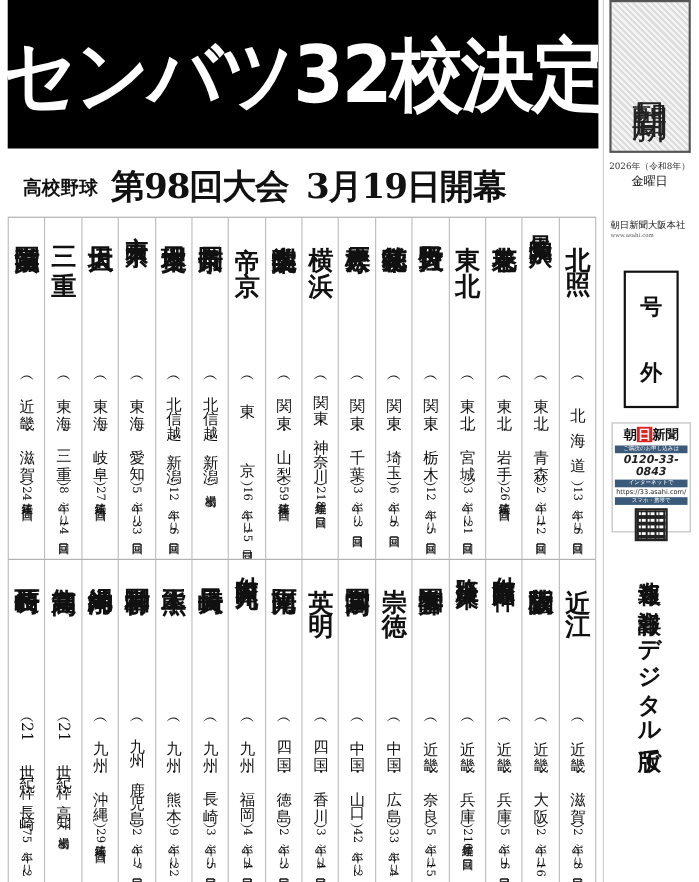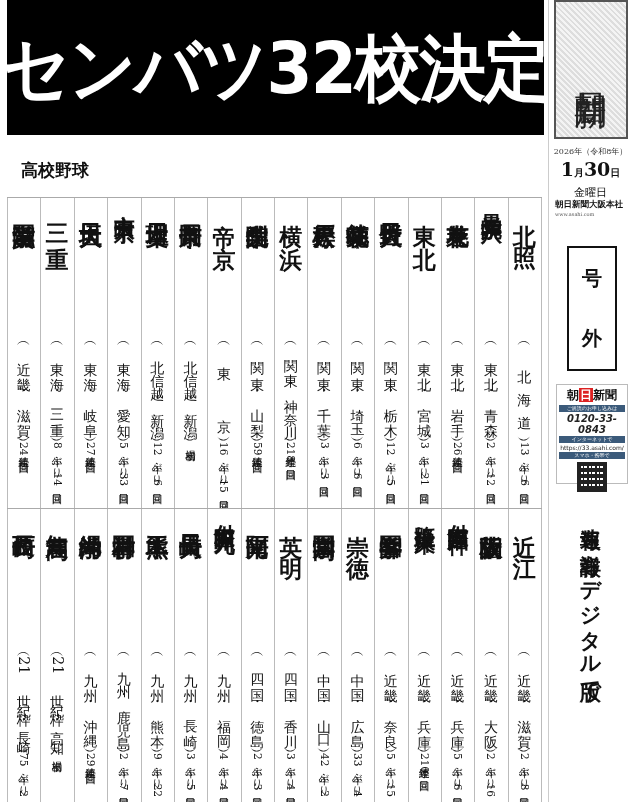--- a/index.html
+++ b/index.html
@@ -47,21 +47,21 @@
     background:repeating-linear-gradient(45deg,#ddd 0 2px,#f4f4f4 2px 4px);
     display:flex; justify-content:center; align-items:center;
   }
   .masthead span { writing-mode:vertical-rl; font-family:"DejaVu Serif", serif; font-size:32px; line-height:34px; color:#222; letter-spacing:2px; }
   .dateblock { position:absolute; left:0; top:146px; width:83px; text-align:center; font-family:"DejaVu Serif", serif; }
   .dateblock .year { font-size:8px; color:#333; }
   .dateblock .date { font-size:19px; font-weight:bold; line-height:24px; }
   .dateblock .date small { font-size:10px; }
   .dateblock .weekday { font-size:11px; }
   .publisher { position:absolute; left:6px; top:199px; width:72px; font-family:"DejaVu Serif", serif; }
-  .publisher .pname { font-size:8.5px; font-weight:bold; }
+  .publisher .pname { font-size:8.5px; font-weight:normal; }
   .publisher .addr { font-size:5px; line-height:6px; color:#555; }
   .extra-box {
     position:absolute; left:18px; top:246px; width:50px; height:125px; border:2px solid #111; box-sizing:border-box;
     display:flex; flex-direction:column; justify-content:space-around; align-items:center;
     font-weight:bold; font-size:20px;
   }
   .ad { position:absolute; left:7px; top:384px; width:72px; height:100px; border:1px solid #bbb; box-sizing:border-box; font-family:"DejaVu Sans", sans-serif; text-align:center; }
   .ad .logo { font-weight:bold; font-size:12px; margin-top:2px; }
   .ad .logo .red { background:#d22; color:#fff; padding:0 1px; }
   .ad .bar { background:#3b5a7a; color:#fff; font-size:5px; line-height:7px; margin:1px 2px; }
@@ -78,20 +78,23 @@
 </style>
 </head>
 <body>
 
 <div class="headline">
   <span>センバツ32校決定</span>
 </div>
 
 <div class="subhead">
   <span class="kicker">高校野球</span>
+  <span class="title">
+    <span>第98回大会</span><span class="gap"></span><span>3月19日開幕</span>
+  </span>
 </div>
 
 <div class="grid top" id="grid-top">
     <div class="col">
       <div class="name">北　照</div>
       <div class="region">（北海道）</div>
       <div class="record">13年ぶり6回目</div>
     </div>
     <div class="col">
       <div class="name dense">八戸学院光星</div>
@@ -251,23 +254,20 @@
       <div class="record">75年ぶり2回目</div>
     </div>
   </div>
 
 <div class="sidebar">
   <div class="masthead">
     <span>朝日新聞</span>
   </div>
   <div class="dateblock">
     <div class="year">2026年（令和8年）</div>
-    <div class="date">
-      <span>1</span><small>月</small><span>30</span><small>日</small>
-    </div>
     <div class="weekday">金曜日</div>
   </div>
   <div class="publisher">
     <div class="pname">朝日新聞大阪本社</div>
     <div class="addr">www.asahi.com</div>
   </div>
   <div class="extra-box">
     <span>号</span>
     <span>外</span>
   </div>

